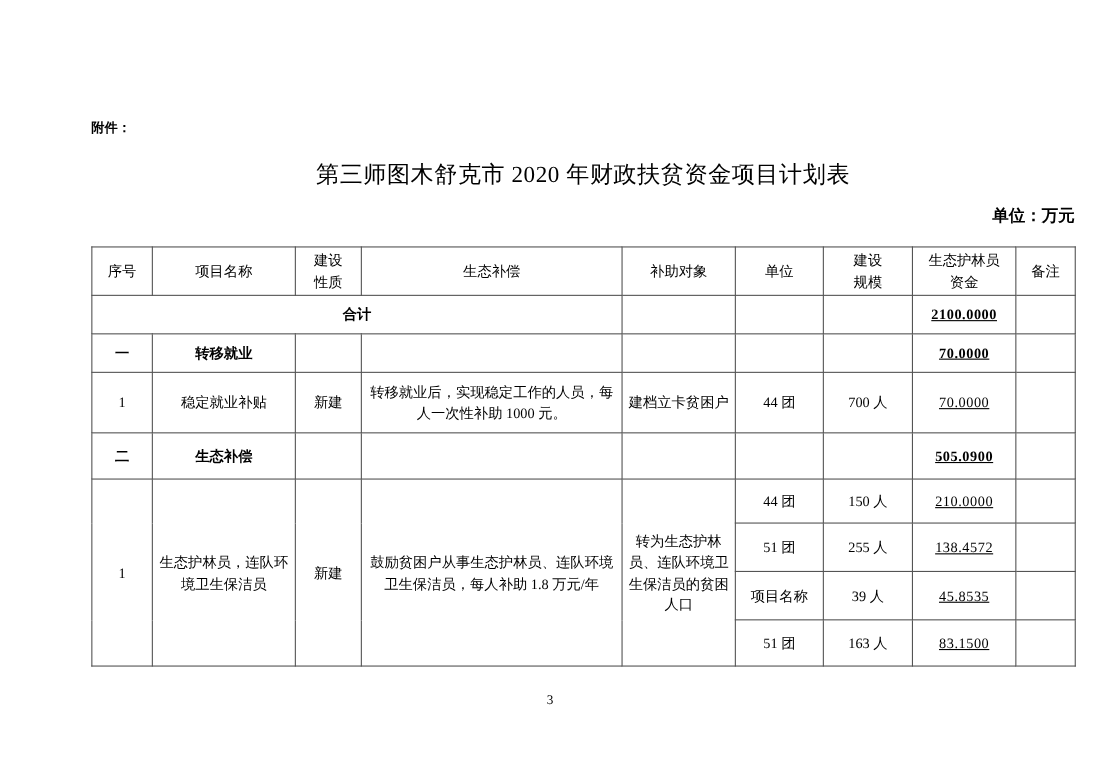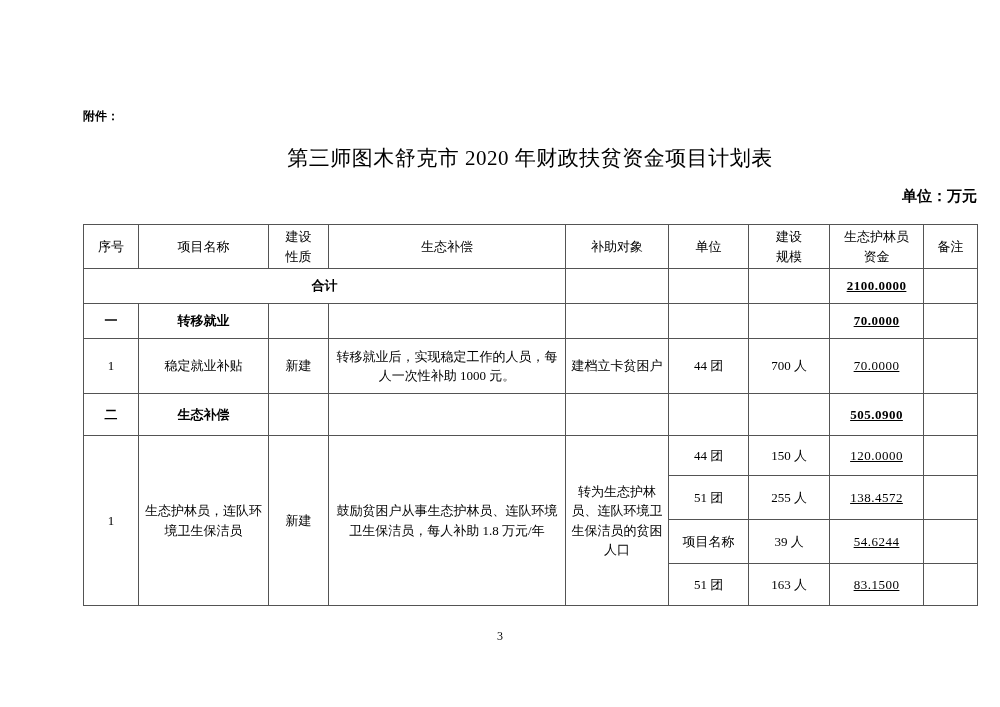--- a/index.html
+++ b/index.html
@@ -164,33 +164,33 @@
     </tr>
 
     <tr style="height:40px">
       <td rowspan="4">1</td>
       <td rowspan="4">生态护林员，连队环境卫生保洁员</td>
       <td rowspan="4">新建</td>
       <td rowspan="4" class="left">鼓励贫困户从事生态护林员、连队环境卫生保洁员，每人补助 1.8 万元/年</td>
       <td rowspan="4">转为生态护林员、连队环境卫生保洁员的贫困人口</td>
       <td>44 团</td>
       <td>150 人</td>
-      <td class="num">120.0000</td>
+      <td class="num">210.0000</td>
       <td></td>
     </tr>
     <tr style="height:44px">
       <td>51 团</td>
       <td>255 人</td>
       <td class="num">138.4572</td>
       <td></td>
     </tr>
     <tr style="height:44px">
       <td>项目名称</td>
       <td>39 人</td>
-      <td class="num">54.6244</td>
+      <td class="num">45.8535</td>
       <td></td>
     </tr>
     <tr style="height:42px">
       <td>51 团</td>
       <td>163 人</td>
       <td class="num">83.1500</td>
       <td></td>
     </tr>
   </tbody>
     </table>

